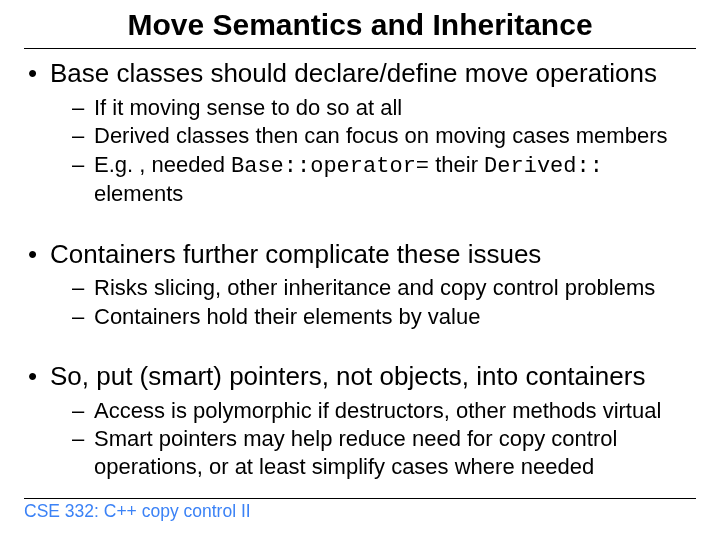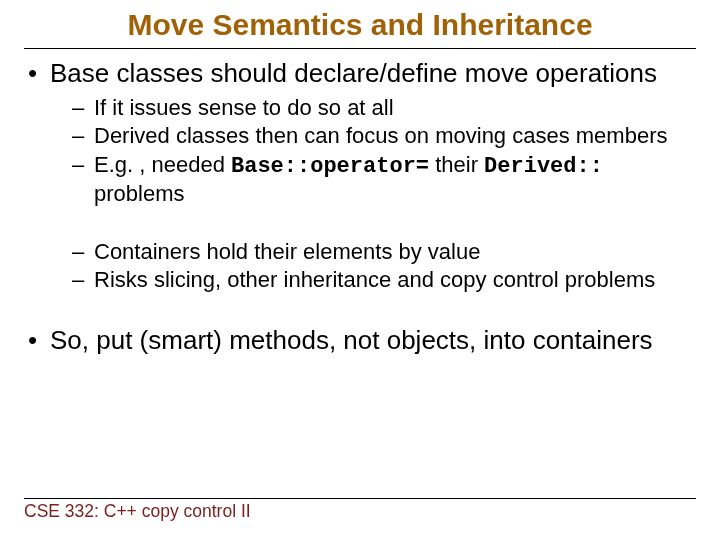--- a/index.html
+++ b/index.html
@@ -1,63 +1,68 @@
 <!DOCTYPE html>
 <html><head>
 <meta charset="utf-8">
 <style>
   * { margin: 0; padding: 0; box-sizing: border-box; }
   html, body { width: 720px; height: 540px; background: #fff; font-family: Arial, Helvetica, sans-serif; color: #000; }
   .slide { width: 720px; height: 540px; position: relative; padding: 8px 0 0 0; }
   .title-wrap { margin: 0 24px 4px 24px; }
-  .title { color: #a16207; font-size: 30px; text-align: center; padding-bottom: 2px; }
+  .title { color: #000000; font-size: 30px; text-align: center; padding-bottom: 2px; }
   .hr-top { border: none; border-top: 1px solid #000; margin: 0 24px 8px 24px; }
   .content { padding: 0 23px 0 28px; }
   ul.top { list-style: none; }
   ul.top > li { margin-bottom: 30px; }
   ul.top > li > .top-line { font-size: 26px; line-height: 1.25; padding-left: 22px; text-indent: -22px; }
   ul.top > li > .top-line::before { content: "•"; display: inline-block; width: 22px; text-indent: 0; }
   ul.sub { list-style: none; margin-top: 4px; padding-left: 44px; }
   ul.sub > li { font-size: 22px; line-height: 1.25; padding-left: 22px; text-indent: -22px; margin-bottom: 1px; }
   ul.sub > li::before { content: "–"; display: inline-block; width: 22px; text-indent: 0; }
-  .code { font-family: "Courier New", Courier, monospace; font-weight: bold; }
+  .code { font-family: "Courier New", Courier, monospace; }
   .footer { position: absolute; left: 24px; right: 24px; bottom: 18px; }
   .hr-bot { border: none; border-top: 1px solid #000; margin-bottom: 2px; }
-  .footer-text { font-size: 17.5px; color: #7f1d1d; }
+  .footer-text { font-size: 17.5px; color: #3b82f6; }
 </style>
 </head>
 <body>
 
 <div class="slide">
   <div class="title-wrap">
     <h1 class="title">Move Semantics and Inheritance</h1>
   </div>
   <hr class="hr-top">
 
   <div class="content">
     <ul class="top">
 
       <li>
         <div class="top-line">Base classes should declare/define move operations</div>
         <ul class="sub">
-          <li><span>If it issues sense to do so at all</span></li>
+          <li><span>If it moving sense to do so at all</span></li>
           <li><span>Derived classes then can focus on moving cases members</span></li>
-          <li><span>E.g. , needed </span><span class="code">Base::operator=</span><span> their </span><span class="code">Derived::</span><span> problems</span></li>
+          <li><span>E.g. , needed </span><span class="code">Base::operator=</span><span> their </span><span class="code">Derived::</span><span> elements</span></li>
         </ul>
       </li>
 
       <li>
+        <div class="top-line">Containers further complicate these issues</div>
         <ul class="sub">
+          <li><span>Risks slicing, other inheritance and copy control problems</span></li>
           <li><span>Containers hold their elements by value</span></li>
-          <li><span>Risks slicing, other inheritance and copy control problems</span></li>
         </ul>
       </li>
 
       <li>
-        <div class="top-line">So, put (smart) methods, not objects, into containers</div>
+        <div class="top-line">So, put (smart) pointers, not objects, into containers</div>
+        <ul class="sub">
+          <li><span>Access is polymorphic if destructors, other methods virtual</span></li>
+          <li><span>Smart pointers may help reduce need for copy control operations, or at least simplify cases where needed</span></li>
+        </ul>
       </li>
 
     </ul>
   </div>
 
   <div class="footer">
     <hr class="hr-bot">
     <div class="footer-text">CSE 332: C++ copy control II</div>
   </div>
 </div>

